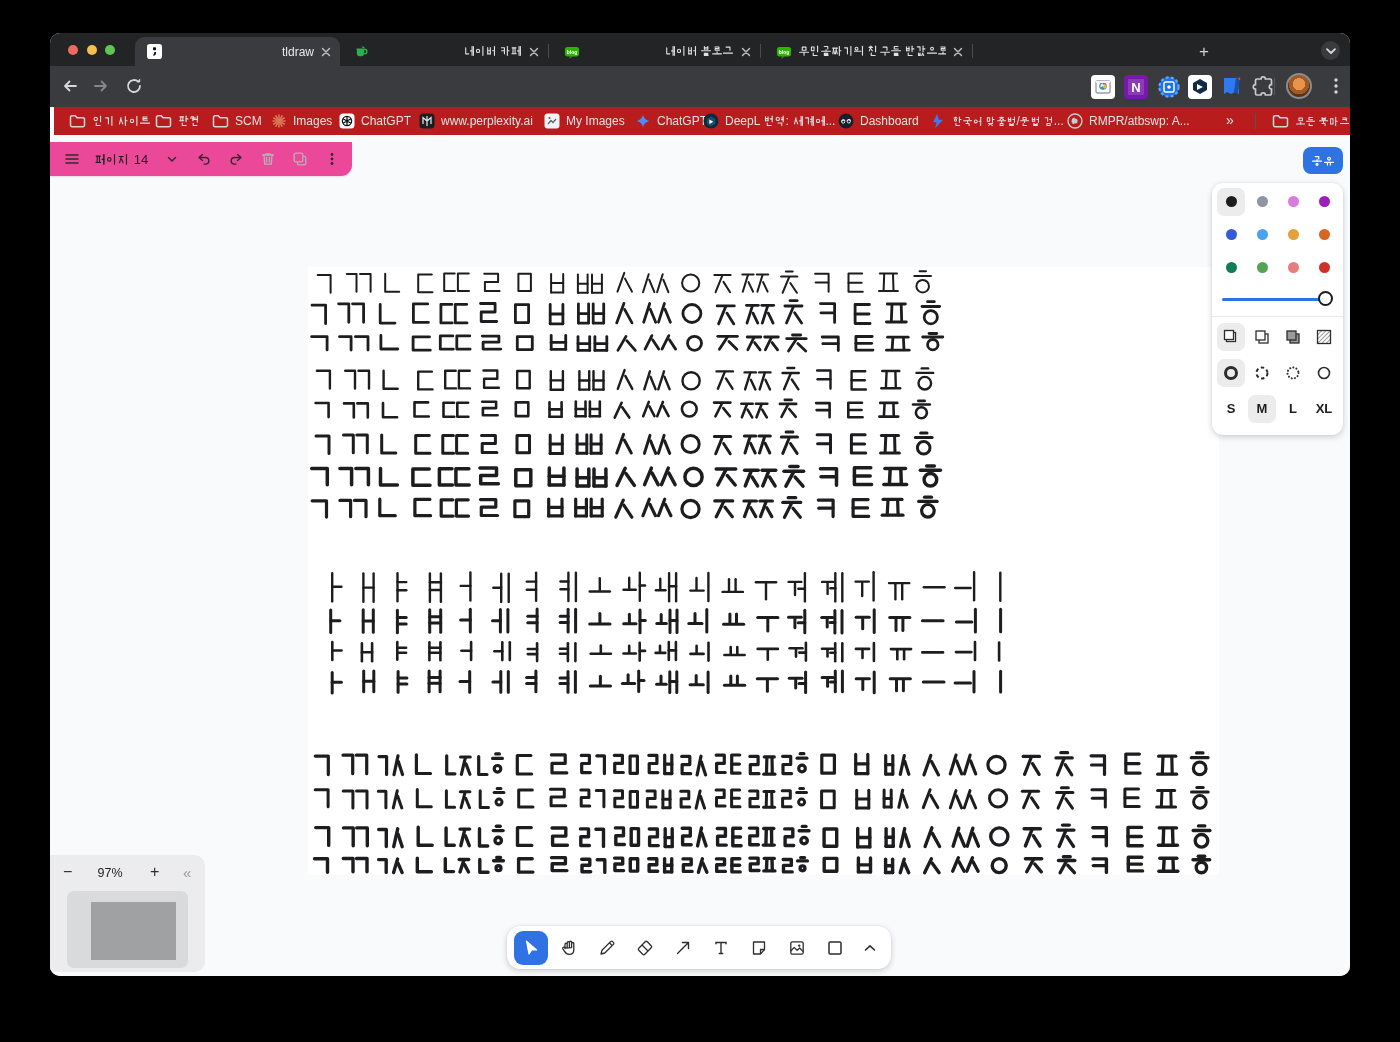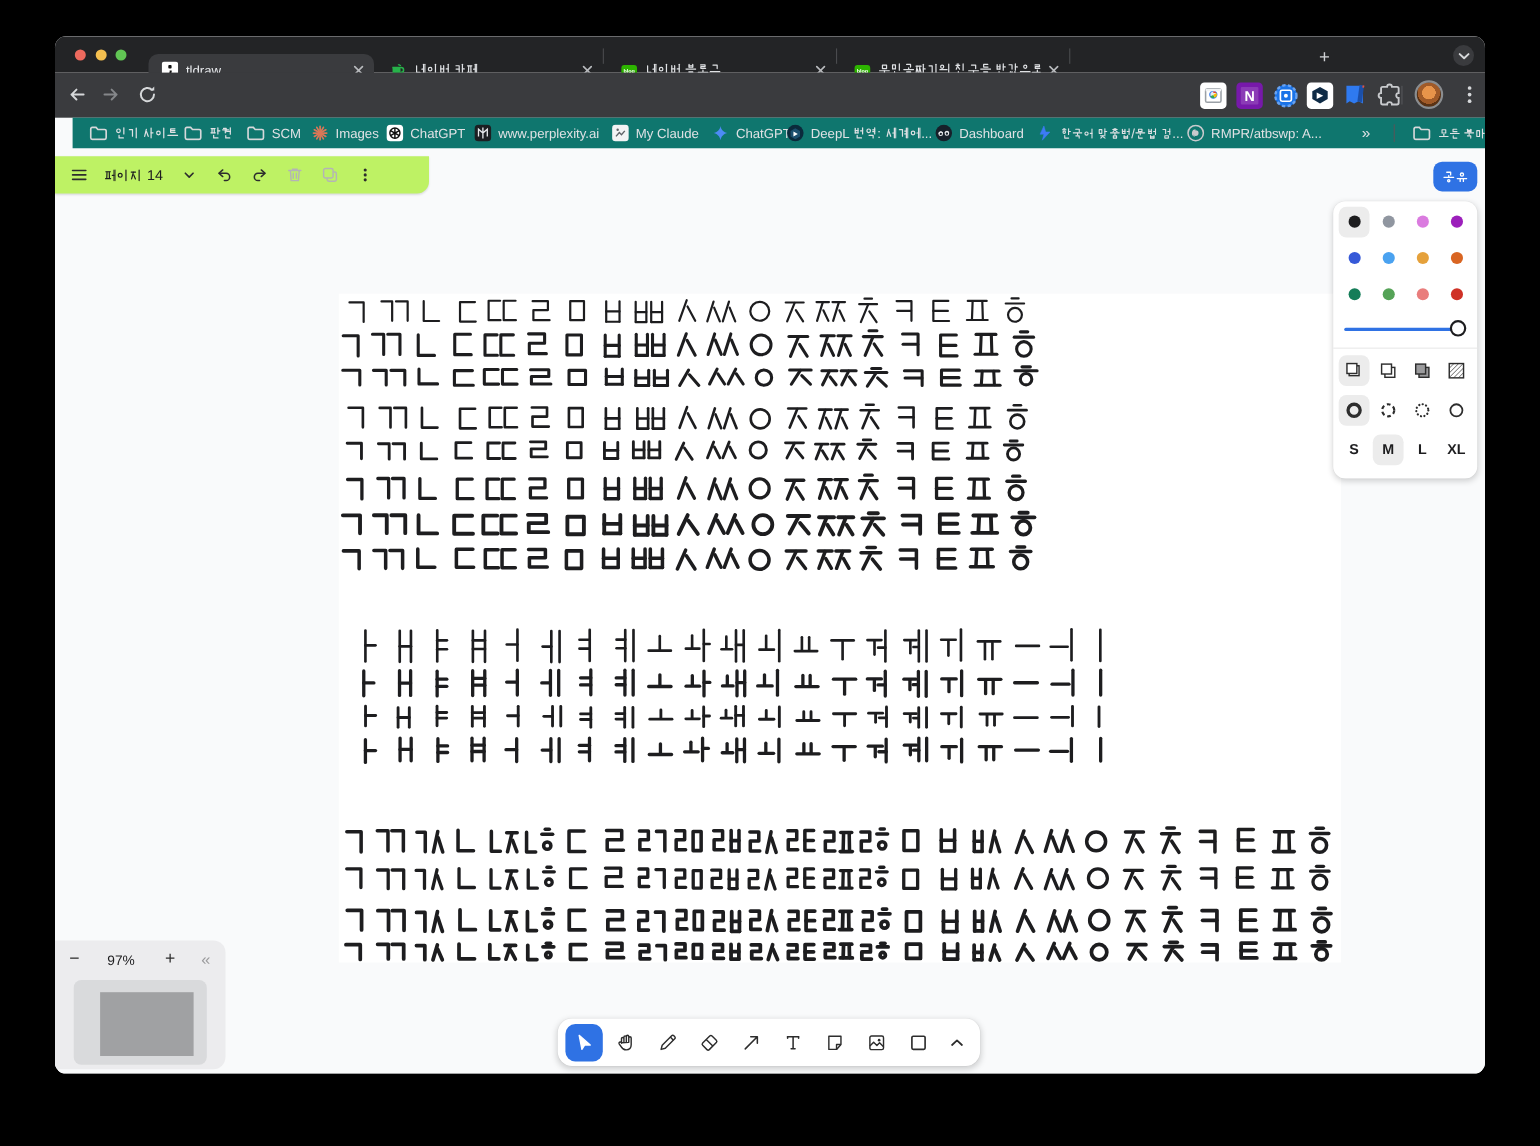--- a/index.html
+++ b/index.html
@@ -1,48 +1,48 @@
 <!DOCTYPE html>
 <html><head><meta charset="utf-8"><style>
 * { margin:0; padding:0; box-sizing:border-box; }
 html,body { width:1400px; height:1042px; background:#000; overflow:hidden; font-family:"Liberation Sans",sans-serif; }
 .latin { font-family:"Liberation Sans",sans-serif; }
 .win { position:absolute; left:50px; top:33px; width:1300px; height:943px; border-radius:10px; overflow:hidden; background:#f9fafb; }
 .tabstrip { position:absolute; left:0; top:0; width:100%; height:33px; background:#232426; }
 .lights { position:absolute; left:18px; top:12px; display:flex; gap:8.5px; }
 .l { width:10px; height:10px; border-radius:50%; display:inline-block; }
 .l.r { background:#ed6a5e; } .l.y { background:#f4bf4f; } .l.g { background:#61c554; }
-.tab { position:absolute; top:16px; height:29px; border-radius:9px 9px 0 0; display:flex; align-items:center; padding:0 8px; color:#c9cbce; }
+.tab { position:absolute; top:4px; height:29px; border-radius:9px 9px 0 0; display:flex; align-items:center; padding:0 8px; color:#c9cbce;text-align:right; }
 .tab.active { background:#3a3b3e; color:#e8eaed; }
 .fav { display:inline-flex; width:16px; margin:0 6px 0 4px; }
 .ttl { font-size:12px; flex:1; white-space:nowrap; overflow:hidden; }
 .tclose { display:inline-flex; margin-left:6px; }
 .tsep { position:absolute; top:11px; width:1px; height:14px; background:#4a4b4e; }
 .newtab { position:absolute; left:1142px; top:7px; font-size:17px; color:#cfd1d4; width:24px; height:24px; text-align:center; line-height:23px; }
 .tabchev { position:absolute; right:10px; top:8px; width:19px; height:19px; border-radius:50%; background:#3a3b3e; display:flex; align-items:center; justify-content:center; }
 .toolbar { position:absolute; left:0; top:33px; width:100%; height:41px; background:#3a3b3e; }
 .navic { position:absolute; top:10px; }
 .urlpill { position:absolute; left:105px; top:6px; width:910px; height:28px; border-radius:14px; background:#28292b; }
 .tunecirc { position:absolute; left:5px; top:3px; width:22px; height:22px; border-radius:50%; background:#3a3b3e; display:flex; align-items:center; justify-content:center; }
 .url { position:absolute; left:38px; top:6px; font-size:13.5px; color:#e8eaed; }
 .pillic { position:absolute; top:4px; }
 .extic { position:absolute; top:8px; }
 .vsep { position:absolute; top:12px; width:1px; height:17px; background:#55565a; }
 .avatar { position:absolute; left:1236px; top:7px; width:26px; height:26px; border-radius:50%;
   background: radial-gradient(circle at 50% 42%, #e8944a 0 36%, #a05a28 37% 60%, #5a3214 61%); border:2px solid #8a8d90; }
-.bookmarks { position:absolute; left:16px; top:74px; width:100%; height:28px; background:#0f766e; }
+.bookmarks { position:absolute; left:4px; top:74px; width:100%; height:28px; background:#b91c1c; }
 .bmi { position:absolute; top:0; height:28px; display:inline-flex; align-items:center; }
 .bmi > svg { margin-right:6px; flex:none; }
 .bml { font-size:12px; color:#dfe1e4; white-space:nowrap; }
 .bmmore { position:absolute; color:#dfe1e4; font-size:14px; top:5px; }
 .bmsep { position:absolute; width:1px; height:16px; background:#55565a; top:6px; }
 .page { position:absolute; left:0; top:102px; width:1300px; height:841px; background:#f9fafb; }
 .page svg.ink { position:absolute; left:0; top:0; }
 .whiterect { position:absolute; left:258px; top:132px; width:911px; height:608px; background:#fff; }
-.tlbar { position:absolute; left:0; top:7px; width:340px; height:34px; background:#bef264; border-radius:0 0 11px 0;
+.tlbar { position:absolute; left:0; top:7px; width:302px; height:34px; background:#ec4899; border-radius:0 0 11px 0;
   display:flex; align-items:center; padding:16px 6px; box-shadow:0 1px 2px rgba(0,0,0,.12); }
 .tli { display:inline-flex; align-items:center; justify-content:center; width:32px; height:28px; flex:none; }
 .pagename { font-size:13px; color:#1d1d1f; display:inline-flex; align-items:center; padding:0 8px 0 6px; white-space:nowrap; }
 .share { position:absolute; left:1253px; top:12px; width:40px; height:27px; border-radius:8px; background:#2f72e4;
   display:flex; align-items:center; justify-content:center; }
 .stylepanel { position:absolute; left:1162px; top:48px; width:131px; height:252px; background:#fff; border-radius:11px;
   box-shadow:0 2px 6px rgba(0,0,0,.18), 0 0 0 0.5px rgba(0,0,0,.04); padding-top:2px; }
 .swrow { display:flex; justify-content:space-between; padding:0 5px; height:33px; align-items:center; }
 .swrow.opts { margin-top:3px; }
 .sw { width:28px; height:28px; border-radius:7px; display:flex; align-items:center; justify-content:center; }
@@ -421,21 +421,21 @@
           <path d="M8 3v10M8 8l-4-3.5V11M8 8l4-3.5V11" stroke="#e8eaed" stroke-width="1.2" fill="none"></path>
         </svg>
         <span class="bml latin">www.perplexity.ai</span>
       </span>
  <span class="bmi" style="left:490px">
         <svg width="16" height="16" viewBox="0 0 16 16" style="">
           <rect x="0.5" y="0.5" width="15" height="15" rx="3" fill="#f2f3f4"></rect>
           <path d="M4 11l3-3.5 2 2 3-3.5" stroke="#5f6368" stroke-width="1.3" fill="none"></path>
           <circle cx="5.5" cy="5" r="1.1" fill="#5f6368"></circle>
         </svg>
-        <span class="bml latin">My Claude</span>
+        <span class="bml latin">My Images</span>
       </span>
  <span class="bmi" style="left:581px">
         <svg width="16" height="16" viewBox="0 0 16 16" style="">
           <path d="M8 1.5C8.6 5 11 7.4 14.5 8 11 8.6 8.6 11 8 14.5 7.4 11 5 8.6 1.5 8 5 7.4 7.4 5 8 1.5z" fill="#4d8bf5"></path>
         </svg>
         <span class="bml latin">ChatGPT</span>
       </span>
  <span class="bmi" style="left:649px">
         <svg width="16" height="16" viewBox="0 0 16 16" style="">
           <circle cx="8" cy="8" r="7.5" fill="#0b2a3c"></circle>

